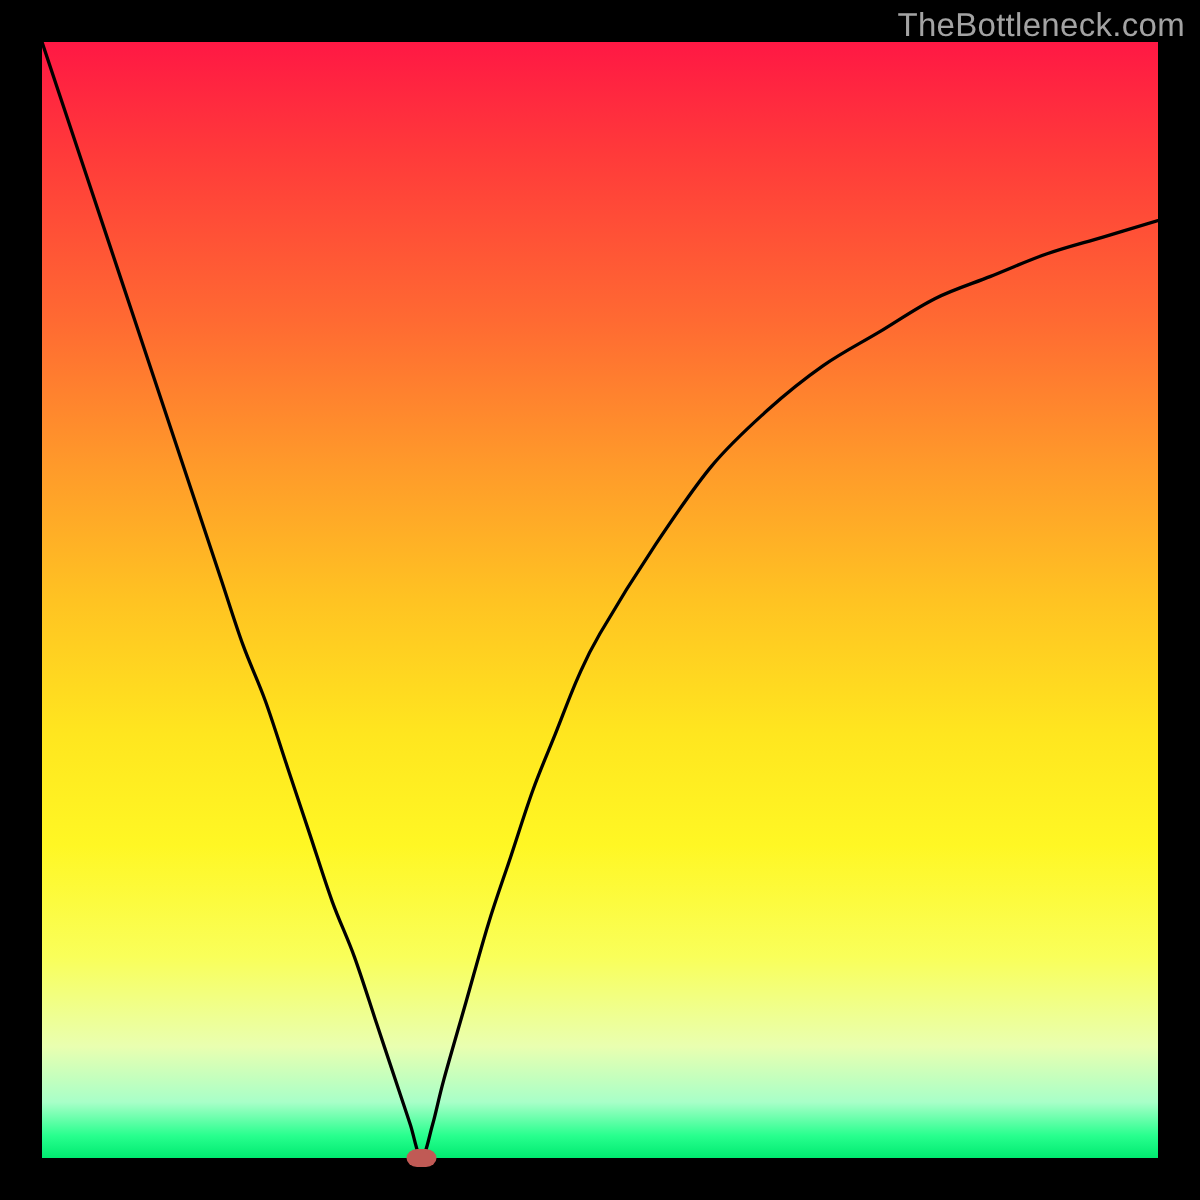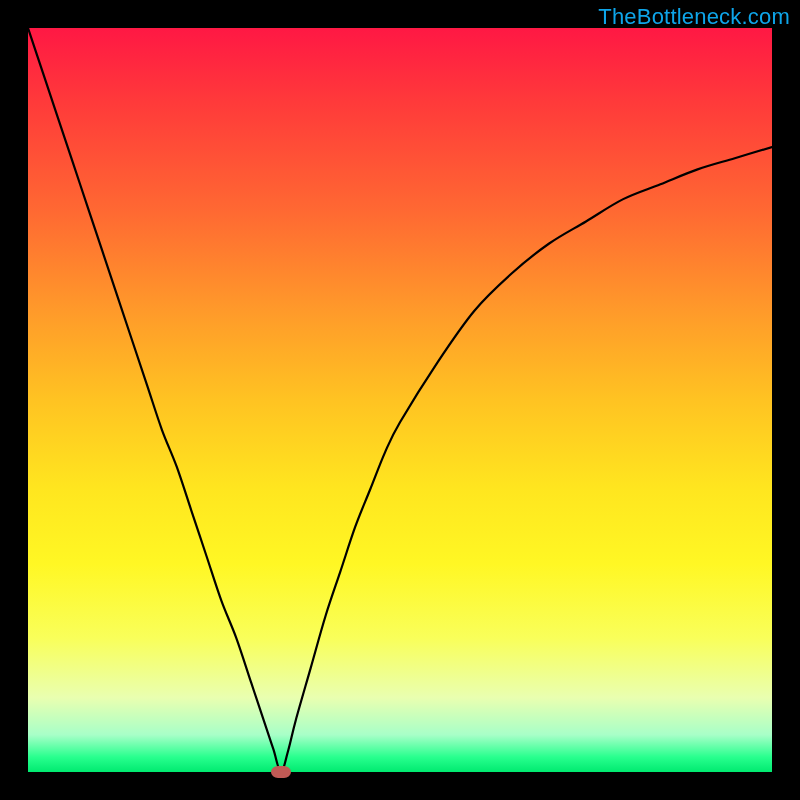--- a/index.html
+++ b/index.html
@@ -51,21 +51,21 @@
     width: 20px;
     height: 12px;
     border-radius: 7px / 6px;
     background: #c05a55;
     transform: translate(-50%, -50%);
   }
   .attrib {
     position: absolute;
     top: 4px;
     right: 10px;
-    color: #0ea5e9;
+    color: #a3a3a3;
     font-size: 22px;
     letter-spacing: 0.2px;
   }
 </style>
 </head>
 <body>
 
 <div class="frame">
   <div class="plot">
     <svg class="curve" viewBox="0 0 744 744" preserveAspectRatio="none">

